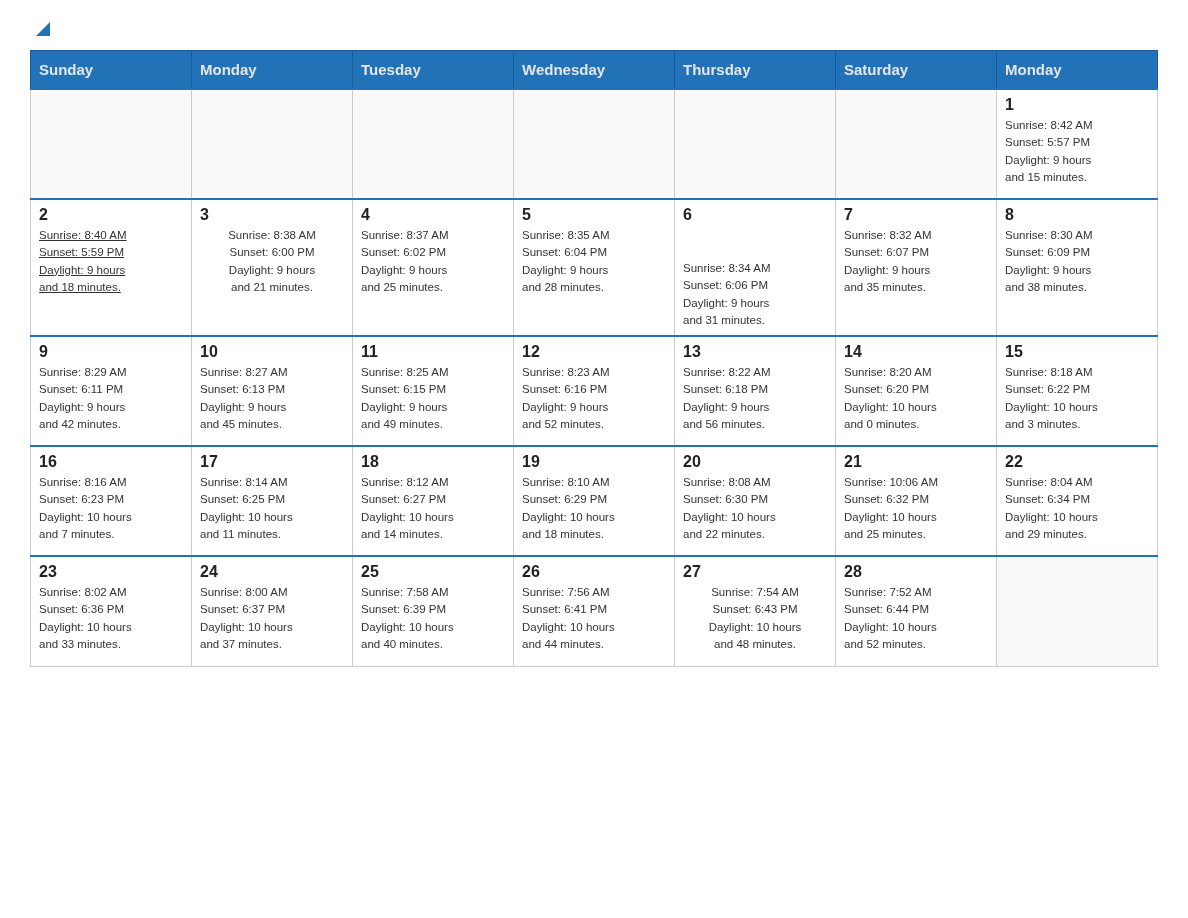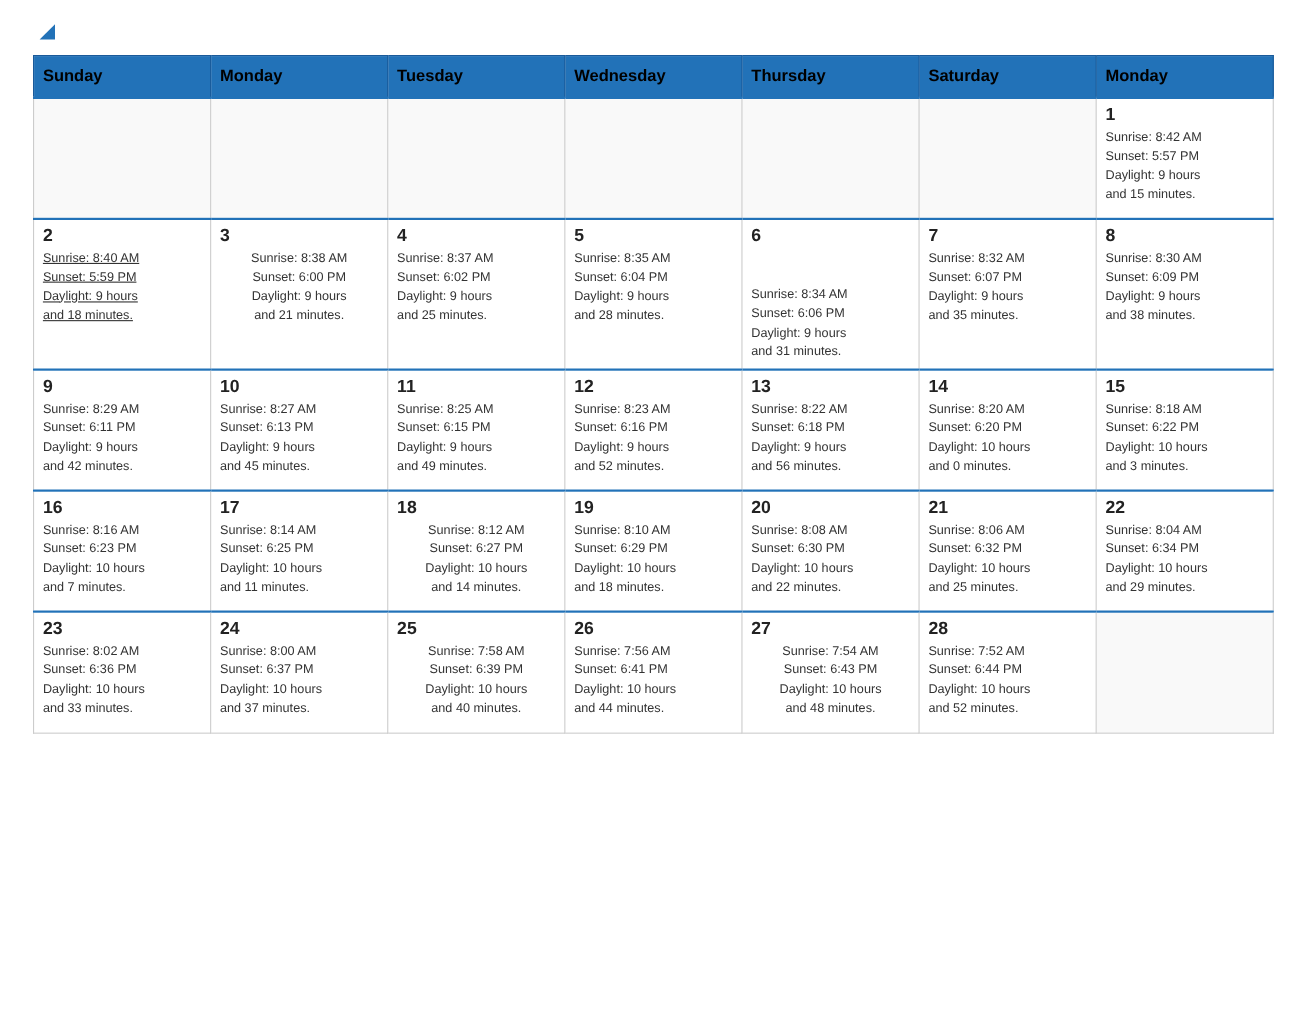--- a/index.html
+++ b/index.html
@@ -40,21 +40,21 @@
       font-weight: normal;
       color: #444;
     }
     .calendar {
       width: 100%;
       border-collapse: collapse;
       margin-top: 10px;
     }
     .calendar thead tr th {
       background-color: #2272b8;
-      color: #000000;
+      color: #e5e5e5;
       padding: 10px 8px;
       font-size: 15px;
       font-weight: bold;
       text-align: left;
       border: 1px solid #1a5a9a;
     }
     .calendar tbody tr td {
       vertical-align: top;
       padding: 6px 8px;
       border: 1px solid #ccc;
@@ -245,42 +245,42 @@
         </td>
         <td>
           <span class="day-number">17</span>
           <div class="day-info" style="white-space: pre-line;">Sunrise: 8:14 AM
 Sunset: 6:25 PM
 Daylight: 10 hours
 and 11 minutes.</div>
         </td>
         <td>
           <span class="day-number">18</span>
-          <div class="day-info" style="white-space: pre-line; text-align: center;">Sunrise: 8:12 AM
+          <div class="day-info" style="white-space: pre-line;">Sunrise: 8:12 AM
 Sunset: 6:27 PM
 Daylight: 10 hours
 and 14 minutes.</div>
         </td>
         <td>
           <span class="day-number">19</span>
           <div class="day-info" style="white-space: pre-line;">Sunrise: 8:10 AM
 Sunset: 6:29 PM
 Daylight: 10 hours
 and 18 minutes.</div>
         </td>
         <td>
           <span class="day-number">20</span>
           <div class="day-info" style="white-space: pre-line;">Sunrise: 8:08 AM
 Sunset: 6:30 PM
 Daylight: 10 hours
 and 22 minutes.</div>
         </td>
         <td>
           <span class="day-number">21</span>
-          <div class="day-info" style="white-space: pre-line;">Sunrise: 8:06 AM
+          <div class="day-info" style="white-space: pre-line;">Sunrise: 10:06 AM
 Sunset: 6:32 PM
 Daylight: 10 hours
 and 25 minutes.</div>
         </td>
         <td>
           <span class="day-number">22</span>
           <div class="day-info" style="white-space: pre-line;">Sunrise: 8:04 AM
 Sunset: 6:34 PM
 Daylight: 10 hours
 and 29 minutes.</div>
@@ -296,21 +296,21 @@
         </td>
         <td>
           <span class="day-number">24</span>
           <div class="day-info" style="white-space: pre-line;">Sunrise: 8:00 AM
 Sunset: 6:37 PM
 Daylight: 10 hours
 and 37 minutes.</div>
         </td>
         <td>
           <span class="day-number">25</span>
-          <div class="day-info" style="white-space: pre-line; text-align: center;">Sunrise: 7:58 AM
+          <div class="day-info" style="white-space: pre-line;">Sunrise: 7:58 AM
 Sunset: 6:39 PM
 Daylight: 10 hours
 and 40 minutes.</div>
         </td>
         <td>
           <span class="day-number">26</span>
           <div class="day-info" style="white-space: pre-line;">Sunrise: 7:56 AM
 Sunset: 6:41 PM
 Daylight: 10 hours
 and 44 minutes.</div>

